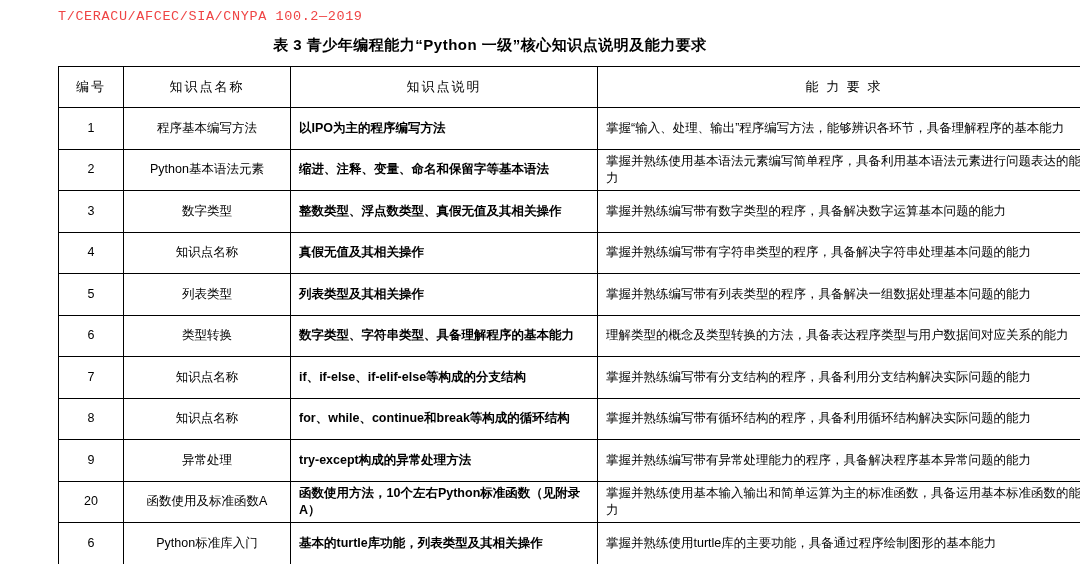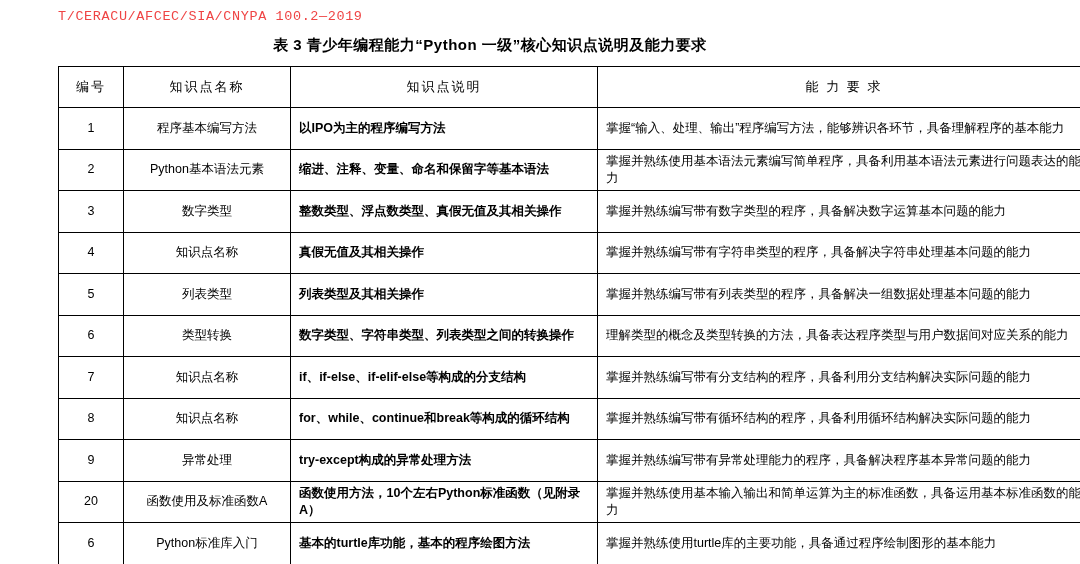--- a/index.html
+++ b/index.html
@@ -124,21 +124,21 @@
       </tr>
       <tr>
         <td class="col-no">5</td>
         <td class="col-name">列表类型</td>
         <td class="col-desc cell-mono">列表类型及其相关操作</td>
         <td class="col-req">掌握并熟练编写带有列表类型的程序，具备解决一组数据处理基本问题的能力</td>
       </tr>
       <tr>
         <td class="col-no">6</td>
         <td class="col-name">类型转换</td>
-        <td class="col-desc cell-mono">数字类型、字符串类型、列表类型之间的转换操作</td>
+        <td class="col-desc cell-mono">数字类型、字符串类型、具备理解程序的基本能力</td>
         <td class="col-req">理解类型的概念及类型转换的方法，具备表达程序类型与用户数据间对应关系的能力</td>
       </tr>
       <tr>
         <td class="col-no">7</td>
         <td class="col-name">知识点名称</td>
         <td class="col-desc cell-mono">if、if-else、if-elif-else等构成的分支结构</td>
         <td class="col-req">掌握并熟练编写带有分支结构的程序，具备利用分支结构解决实际问题的能力</td>
       </tr>
       <tr>
         <td class="col-no">8</td>
@@ -154,20 +154,20 @@
       </tr>
       <tr>
         <td class="col-no">20</td>
         <td class="col-name">函数使用及标准函数A</td>
         <td class="col-desc cell-mono">函数使用方法，10个左右Python标准函数（见附录A）</td>
         <td class="col-req">掌握并熟练使用基本输入输出和简单运算为主的标准函数，具备运用基本标准函数的能力</td>
       </tr>
       <tr>
         <td class="col-no">6</td>
         <td class="col-name">Python标准库入门</td>
-        <td class="col-desc cell-mono">基本的turtle库功能，基本的程序绘图方法</td>
+        <td class="col-desc cell-mono">基本的turtle库功能，列表类型及其相关操作</td>
         <td class="col-req">掌握并熟练使用turtle库的主要功能，具备通过程序绘制图形的基本能力</td>
       </tr>
 
     </tbody>
   </table>
 
 </div>
 
 </body></html>

